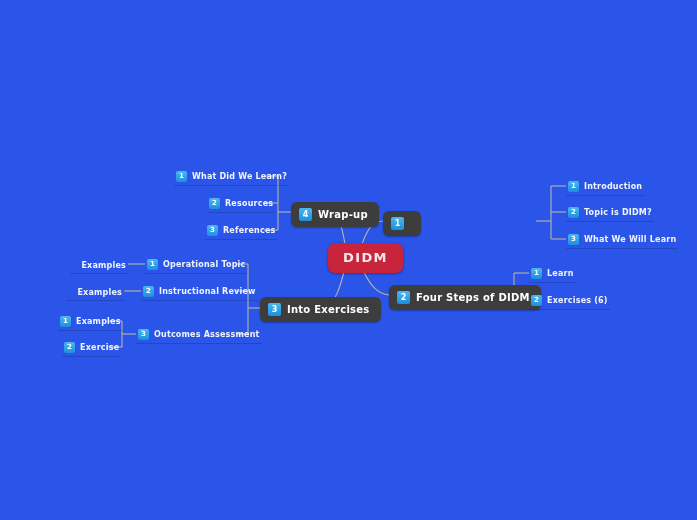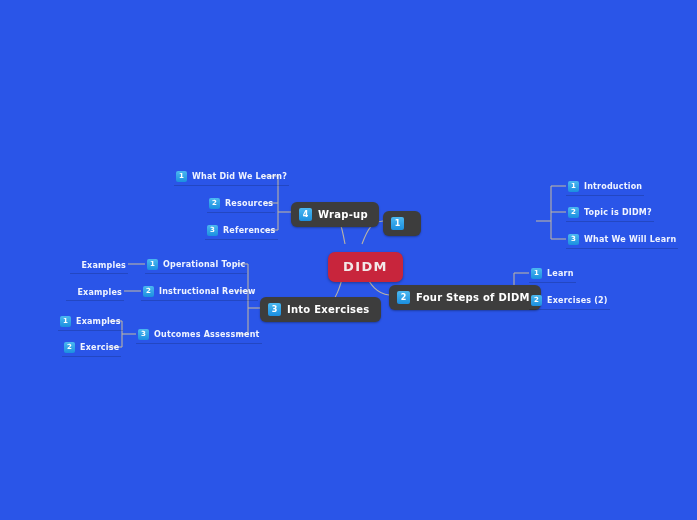--- a/index.html
+++ b/index.html
@@ -152,21 +152,21 @@
       <path d="M 122 347 L 108 347"></path>
 
       <path d="M 291 212 L 278 212"></path>
       <path d="M 278 176 L 278 230"></path>
       <path d="M 278 176 L 264 176"></path>
       <path d="M 278 203 L 264 203"></path>
       <path d="M 278 230 L 264 230"></path>
     </g>
   </svg>
 
-  <div class="node root" style="left:328px; top:252px;">
+  <div class="node root" style="left:328px; top:243px;">
     <span class="label">DIDM</span>
   </div>
 
   <div class="node dark" style="left:383px; top:211px;">
     <span class="badge">1</span>
   </div>
 
   <div class="node leaf" style="left:566px; top:179px;">
     <span class="badge">1</span>
     <span class="label">Introduction</span>
@@ -184,21 +184,21 @@
     <span class="badge">2</span>
     <span class="label">Four Steps of DIDM</span>
   </div>
 
   <div class="node leaf" style="left:529px; top:266px;">
     <span class="badge">1</span>
     <span class="label">Learn</span>
   </div>
   <div class="node leaf" style="left:529px; top:293px;">
     <span class="badge">2</span>
-    <span class="label">Exercises (2)</span>
+    <span class="label">Exercises (6)</span>
   </div>
 
   <div class="node dark" style="left:260px; top:297px;">
     <span class="badge">3</span>
     <span class="label">Into Exercises</span>
   </div>
 
   <div class="node leaf" style="left:145px; top:257px;">
     <span class="badge">1</span>
     <span class="label">Operational Topic</span>

